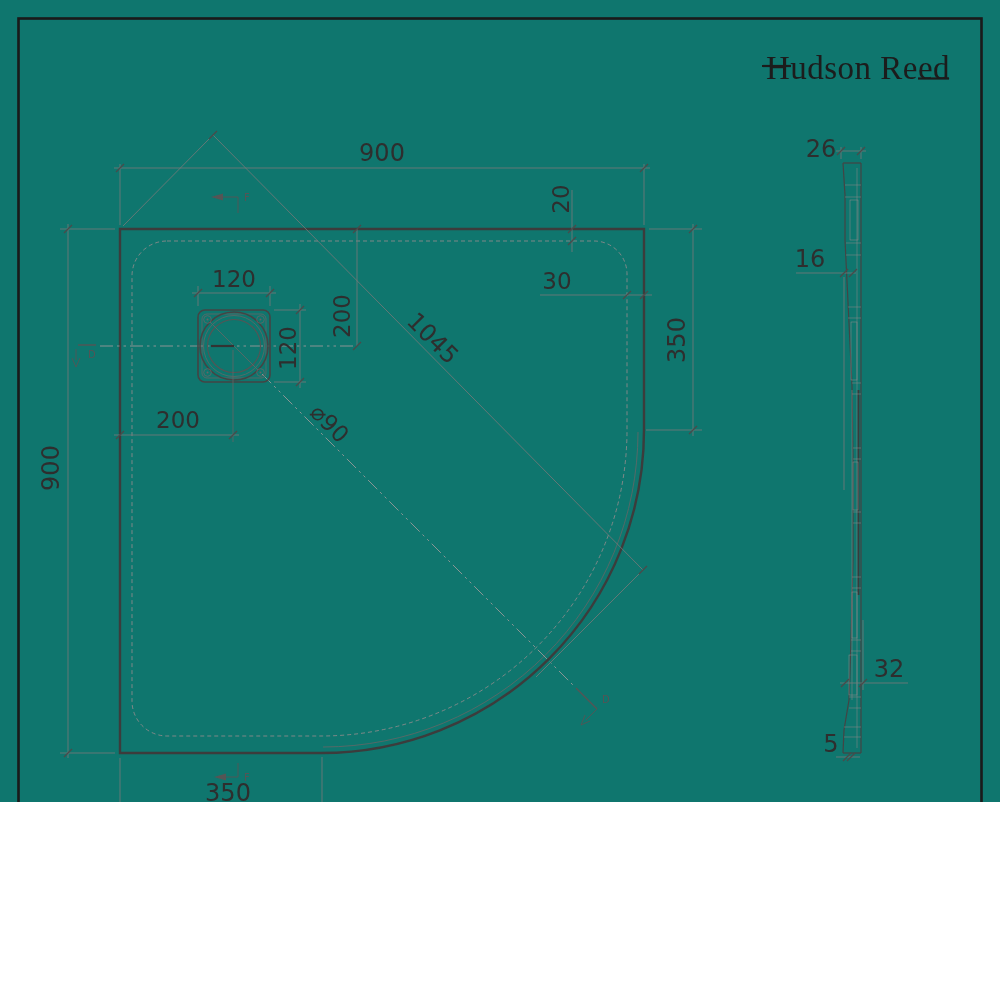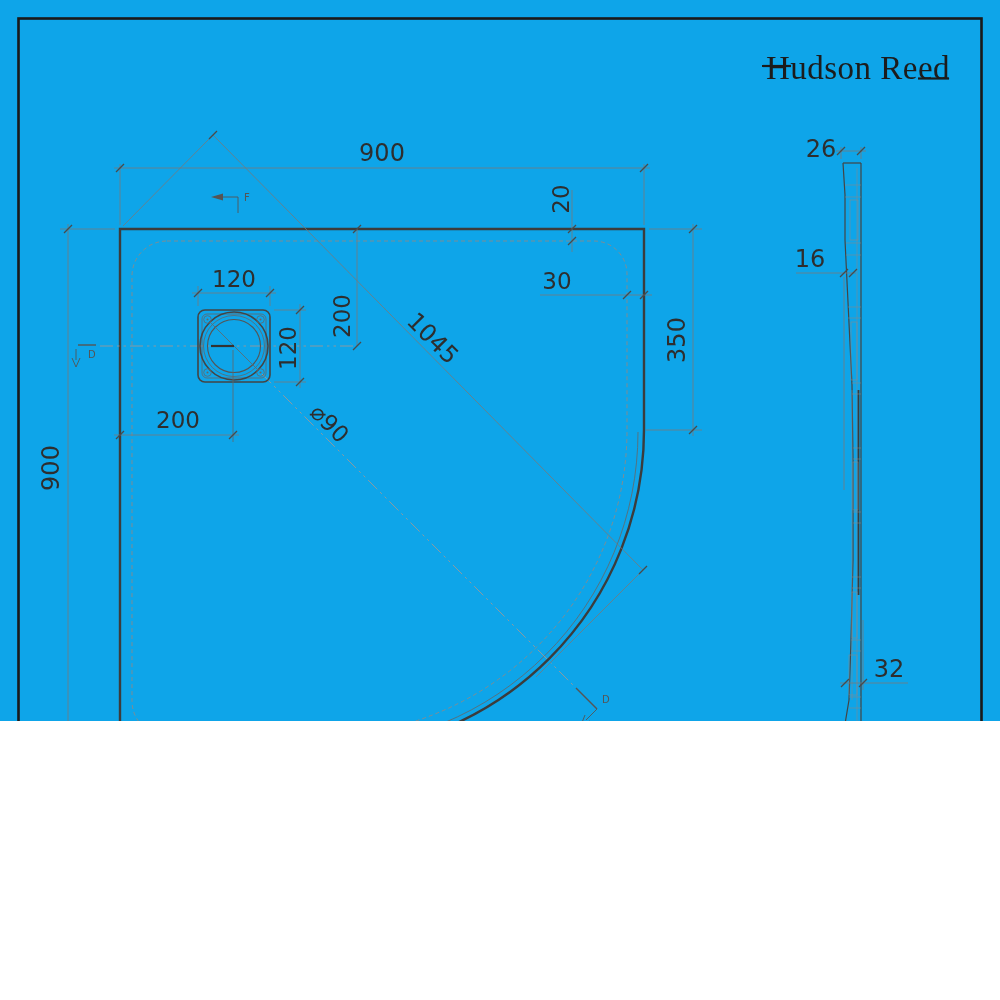--- a/index.html
+++ b/index.html
@@ -1,16 +1,16 @@
 <!DOCTYPE html>
 <html><head>
 <meta charset="utf-8">
 <style>
   html,body{margin:0;padding:0;background:#fff;}
-  .stage{width:1000px;height:721px;position:relative;background:#0ea5e9;}
+  .stage{width:1000px;height:802px;position:relative;background:#0f766e;}
   svg text{font-family:"DejaVu Sans",sans-serif;fill:#2e2e2e;}
   .d24{font-size:24px;}
   .d23{font-size:23px;}
   .d10{font-size:10px;fill:#555;}
   .logo-text{font-family:"Liberation Serif",serif;font-size:33px;fill:#1c1c1c;letter-spacing:.5px;}
   .border{stroke:#1a1a1a;stroke-width:2.6;fill:none;}
   .thick{stroke:#3c3c3c;stroke-width:2.4;fill:none;}
   .med{stroke:#444;stroke-width:1.6;fill:none;}
   .thin{stroke:#666;stroke-width:0.8;fill:none;}
   .dim{stroke:#787878;stroke-width:0.8;fill:none;}

